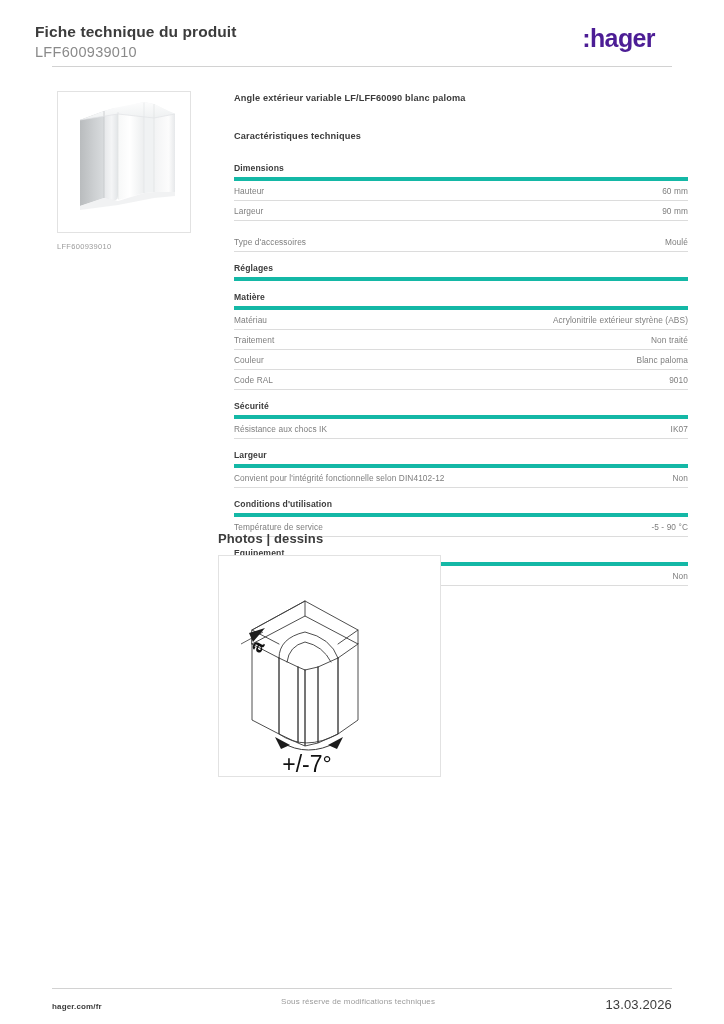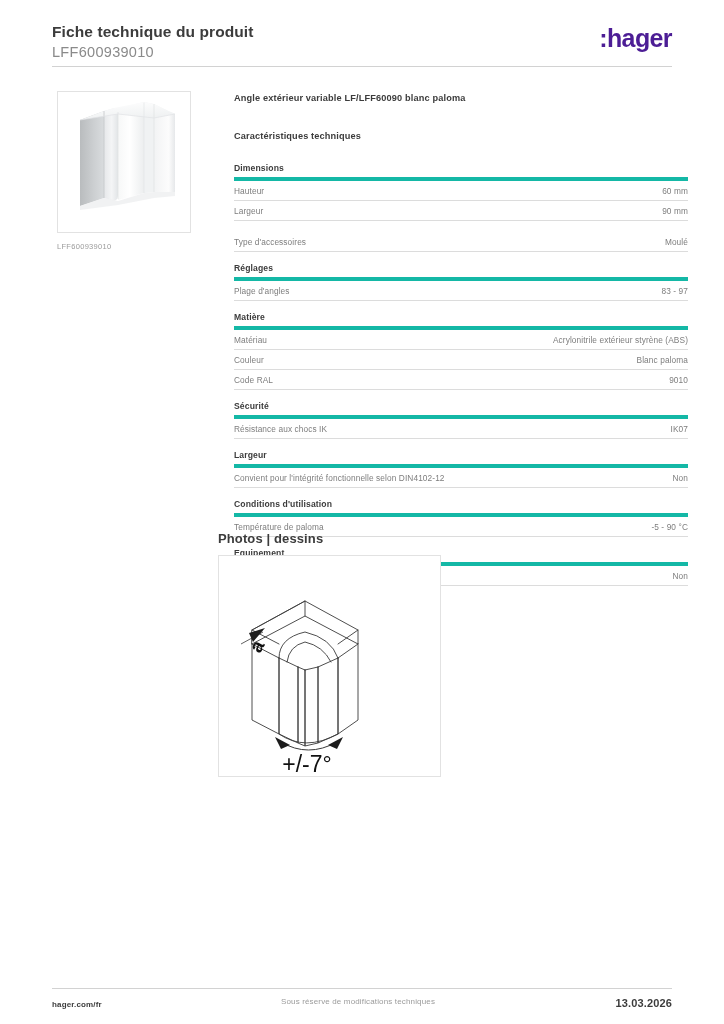--- a/index.html
+++ b/index.html
@@ -18,21 +18,21 @@
     height: 1024px;
     margin: 0 auto;
     background: #ffffff;
     overflow: hidden;
     box-sizing: border-box;
   }
 
   
   .header {
     position: absolute;
-    left: 52px;
+    left: 35px;
     top: 22px;
     width: 620px;
     height: 46px;
     display: flex;
     align-items: flex-start;
     justify-content: space-between;
   }
   .doc-title {
     font-size: 15.5px;
     font-weight: bold;
@@ -194,22 +194,22 @@
   .footer-center {
     font-size: 8px;
     color: #9b9b9b;
     letter-spacing: 0.15px;
     position: absolute;
     left: 0;
     right: 8px;
     text-align: center;
   }
   .footer-right {
-    font-size: 11px;
-    font-weight: bold;
+    font-size: 13px;
+    font-weight: normal;
     color: #3c3c3c;
     letter-spacing: 0.15px;
   }
 </style>
 </head>
 <body>
 
 <div class="page">
 
   <div class="header">
@@ -291,32 +291,32 @@
           </div>
         </div>
         <div class="spec-group">
           <div class="spec-row">
             <span class="spec-label">Type d'accessoires</span>
             <span class="spec-value">Moulé</span>
           </div>
         </div>
         <div class="spec-group">
           <div class="group-head">Réglages</div>
-          <div class="spec-row">
-            <span class="spec-label">Plage d'angles</span>
-            <span class="spec-value">83 - 97</span>
-          </div>
         </div>
         <div class="spec-group">
           <div class="group-head">Matière</div>
           <div class="spec-row">
             <span class="spec-label">Matériau</span>
             <span class="spec-value">Acrylonitrile extérieur styrène (ABS)</span>
           </div>
           <div class="spec-row">
+            <span class="spec-label">Traitement</span>
+            <span class="spec-value">Non traité</span>
+          </div>
+          <div class="spec-row">
             <span class="spec-label">Couleur</span>
             <span class="spec-value">Blanc paloma</span>
           </div>
           <div class="spec-row">
             <span class="spec-label">Code RAL</span>
             <span class="spec-value">9010</span>
           </div>
         </div>
         <div class="spec-group">
           <div class="group-head">Sécurité</div>
@@ -328,21 +328,21 @@
         <div class="spec-group">
           <div class="group-head">Largeur</div>
           <div class="spec-row">
             <span class="spec-label">Convient pour l'intégrité fonctionnelle selon DIN4102-12</span>
             <span class="spec-value">Non</span>
           </div>
         </div>
         <div class="spec-group">
           <div class="group-head">Conditions d'utilisation</div>
           <div class="spec-row">
-            <span class="spec-label">Température de paloma</span>
+            <span class="spec-label">Température de service</span>
             <span class="spec-value">-5 - 90 °C</span>
           </div>
         </div>
         <div class="spec-group">
           <div class="group-head">Equipement</div>
           <div class="spec-row">
             <span class="spec-label">Avec film de protection</span>
             <span class="spec-value">Non</span>
           </div>
         </div>

